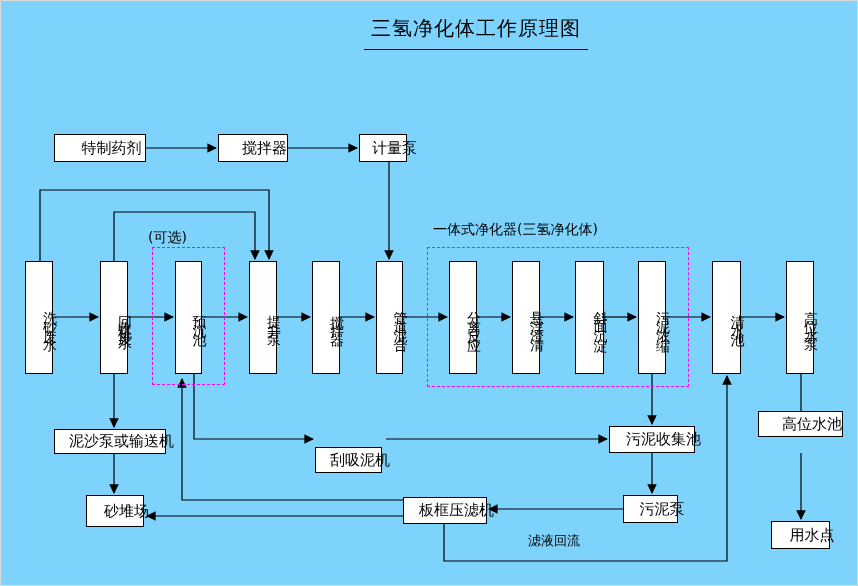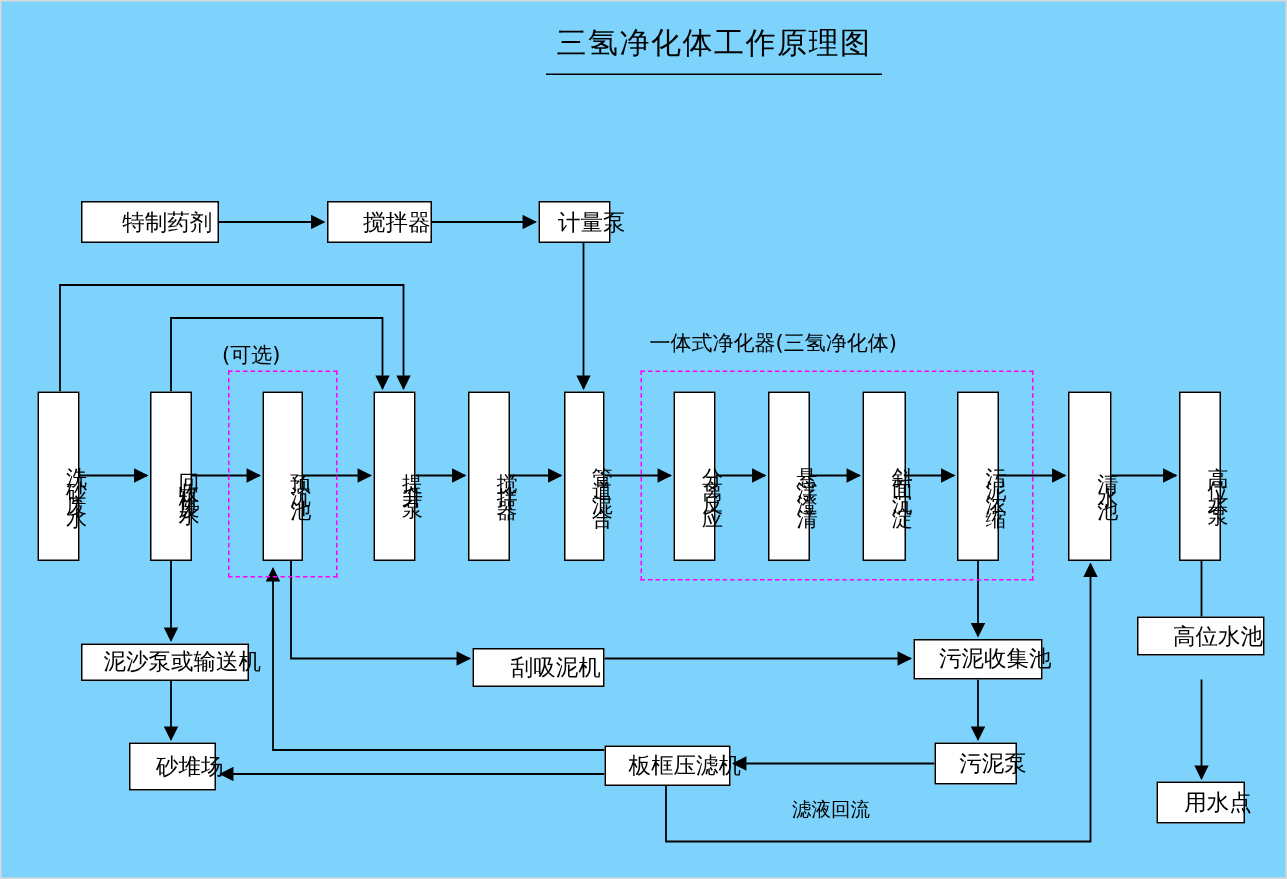--- a/index.html
+++ b/index.html
@@ -129,20 +129,20 @@
   <div class="node vnode" style="left:375px;top:260px;width:27px;height:113px">管道混合</div>
   <div class="node vnode" style="left:448px;top:260px;width:28px;height:113px">分离反应</div>
   <div class="node vnode" style="left:511px;top:260px;width:28px;height:113px">悬浮澄清</div>
   <div class="node vnode" style="left:574px;top:260px;width:29px;height:113px">斜面沉淀</div>
   <div class="node vnode" style="left:637px;top:260px;width:28px;height:113px">污泥浓缩</div>
   <div class="node vnode" style="left:711px;top:260px;width:29px;height:113px">清水池</div>
   <div class="node vnode" style="left:785px;top:260px;width:28px;height:113px">高位水泵</div>
 
   <div class="node" style="left:53px;top:428px;width:112px;height:25px">泥沙泵或输送机</div>
   <div class="node" style="left:85px;top:494px;width:58px;height:32px">砂堆场</div>
-  <div class="node" style="left:314px;top:431px;width:88px;height:26px">刮吸泥机</div>
+  <div class="node" style="left:314px;top:446px;width:67px;height:26px">刮吸泥机</div>
   <div class="node" style="left:608px;top:425px;width:86px;height:27px">污泥收集池</div>
   <div class="node" style="left:402px;top:496px;width:84px;height:27px">板框压滤机</div>
   <div class="node" style="left:622px;top:494px;width:55px;height:28px">污泥泵</div>
   <div class="node" style="left:757px;top:410px;width:85px;height:26px">高位水池</div>
   <div class="node" style="left:770px;top:520px;width:59px;height:28px">用水点</div>
 
 </div>
 
 </body></html>

